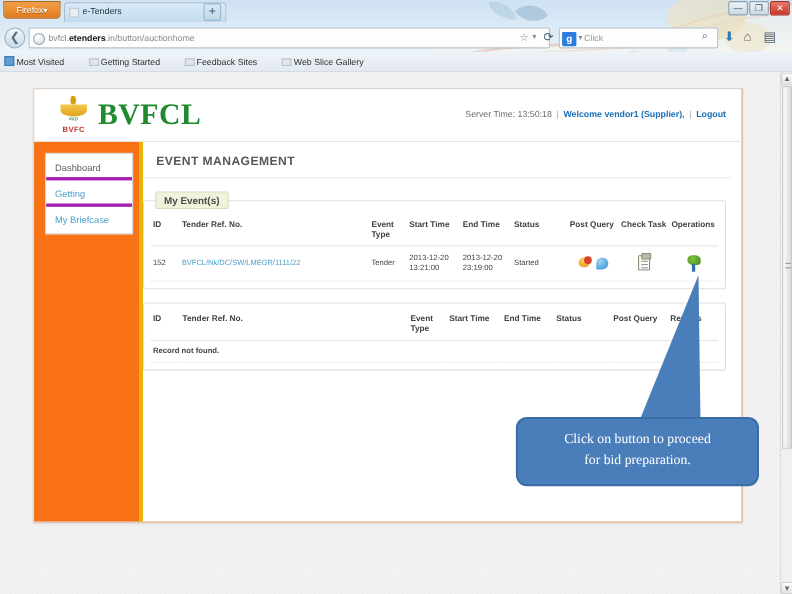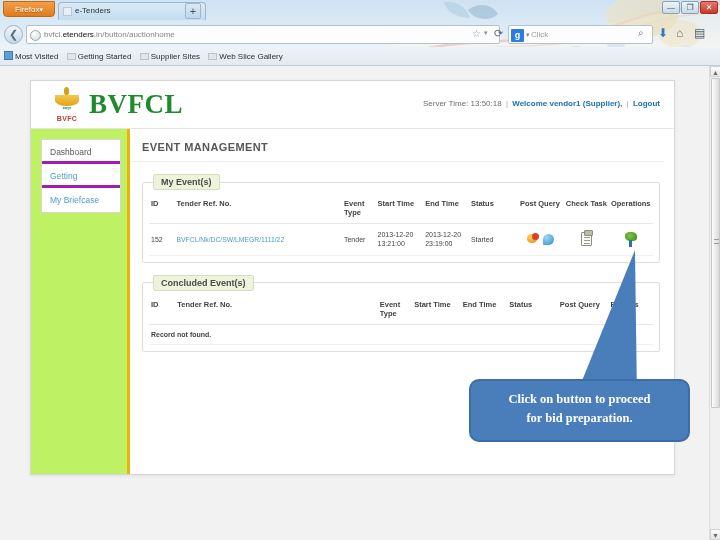--- a/index.html
+++ b/index.html
@@ -66,21 +66,21 @@
     position:absolute; left:26px; top:3px; width:474px; height:19px;
     background:#fdfdfd; border:1px solid #b4c2cc; border-radius:2px;
     font-size:8px; color:#3a3a3a; line-height:18px; padding-left:17px;
     white-space:nowrap; overflow:hidden;
   }
   .urlbar .globe {
     position:absolute; left:3px; top:4px; width:11px; height:11px;
     border:1px solid #9aa6ad; border-radius:50%;
     background:radial-gradient(circle at 35% 30%,#fff,#cfd7dc);
   }
-  .urlbar .dark { color:#111; font-weight:normal;margin-top:20px; }
+  .urlbar .dark { color:#111; font-weight:bold;margin-top:20px; }
   .urlbar .lite { color:#888; }
   .starbtn { position:absolute; left:472px; top:6px; font-size:10px; color:#8b9aa5; }
   .dropcaret { position:absolute; left:484px; top:7px; font-size:7px; color:#7d8c98; }
   .reload { position:absolute; left:494px; top:5px; font-size:11px; color:#4c6071; }
   .searchbar {
     position:absolute; left:508px; top:3px; width:145px; height:19px;
     background:#fdfdfd; border:1px solid #b4c2cc; border-radius:2px;
     font-size:8px; color:#9a9a9a; line-height:18px; padding-left:22px;
   }
   .gicon {
@@ -94,21 +94,21 @@
   .ni-down { left:658px; color:#2f7ab5; }
   .ni-home { left:676px; color:#7a6a52; }
   .ni-page { left:694px; }
 
   .bookmarks {
     position:absolute; left:0; top:47px; width:720px; height:19px;
     background:linear-gradient(to bottom,#eef3f8,#e2e9ef);
     border-bottom:1px solid #c3ccd4;
     font-size:8px; color:#2e2e2e; padding:4px 0 0 4px; white-space:nowrap;
   }
-  .bm { display:inline-block; margin-right:6px; }
+  .bm { display:inline-block; margin-right:20px; }
   .bm .bmicon {
     display:inline-block; width:9px; height:9px; vertical-align:-1px;
     background:#5f9ed4; border:1px solid #3f7bb0; margin-right:2px;
   }
   .bm .folder {
     display:inline-block; width:9px; height:7px; vertical-align:-1px;
     background:#dfe6ec; border:1px solid #b8c3cc; margin-right:2px;
   }
 
   
@@ -144,21 +144,21 @@
     border:1px solid #c8c8c8; border-radius:1px;
   }
   #scrollbar .grip {
     position:absolute; left:2px; top:160px; width:5px; height:5px;
     border-top:1px solid #9a9a9a; border-bottom:1px solid #9a9a9a;
   }
 
   
   #site {
     position:absolute; left:30px; top:14px; width:645px; height:395px;
-    background:#bef264; border:1px solid #d7d7d7;
+    background:#f97316; border:1px solid #d7d7d7;
     box-shadow:0 1px 3px rgba(0,0,0,.08);
   }
   #siteheader {
     position:relative; height:48px; border-bottom:1px solid #e4e4e4;
     background:#ffffff;
   }
   .logo { position:absolute; left:18px; top:6px; width:38px; height:36px; }
   .logo .emblem {
     position:absolute; left:4px; top:0; width:28px; height:24px;
   }
@@ -212,21 +212,21 @@
     position:absolute; left:96px; top:0; right:0; bottom:0;
     background:#fff; border-left:3px solid #eab308;
   }
   .page-title {
     margin:12px 0 0 12px; font-size:11px; font-weight:bold; color:#575757;
     letter-spacing:.4px;
   }
   .title-rule { margin:8px 10px 0 0; border-bottom:1px solid #ececec; }
 
   fieldset.evt {
-    margin:12px 14px 0 12px; border:1px solid #dedfd5; border-radius:2px;
+    margin:12px 14px 0 0; border:1px solid #dedfd5; border-radius:2px;
     padding:4px 6px 6px 6px; background:#fff;
   }
   fieldset.evt legend {
     font-size:9px; font-weight:bold; color:#4a4a4a;
     background:#eef4dc; border:1px solid #d6ddc1; border-radius:2px;
     padding:2px 7px; margin-left:4px;
   }
   table.evt { width:100%; border-collapse:collapse; }
   table.evt th {
     font-size:7.5px; color:#3f3f3f; font-weight:bold; text-align:left;
@@ -278,21 +278,21 @@
     position:absolute; left:1px; top:0; width:12px; height:9px;
     background:radial-gradient(circle at 40% 40%, #7dc242, #3f8a1e);
     border-radius:40% 45% 35% 45%;
   }
   .ic-tree .trunk {
     position:absolute; left:5px; top:8px; width:3px; height:7px;
     background:#2f6fa8;
   }
 
   
-  #annotation { position:absolute; left:0; top:0; width:720px; height:408px; pointer-events:none;font-weight:bold; }
+  #annotation { position:absolute; left:0; top:0; width:720px; height:408px; pointer-events:none; }
   #arrow {
     position:absolute; left:565px; top:250px; width:75px; height:150px;
   }
   #callout {
     position:absolute; left:469px; top:379px; width:221px; height:63px;
     background:#4a7ebb; border:2px solid #3d6da6; border-radius:10px;
     color:#ffffff; font-size:12.5px; line-height:1.5; text-align:center;
     padding-top:9px; font-family:"Liberation Serif", serif;
   }
 </style>
@@ -353,21 +353,21 @@
     </div>
     <div class="magnify">⌕</div>
     <div class="navicon ni-down">⬇</div>
     <div class="navicon ni-home">⌂</div>
     <div class="navicon ni-page">▤</div>
   </div>
 
   <div class="bookmarks">
     <span class="bm"><span class="bmicon"></span><span>Most Visited</span></span>
     <span class="bm"><span class="folder"></span><span>Getting Started</span></span>
-    <span class="bm"><span class="folder"></span><span>Supplier Sites</span></span>
+    <span class="bm"><span class="folder"></span><span>Feedback Sites</span></span>
     <span class="bm"><span class="folder"></span><span>Web Slice Gallery</span></span>
   </div>
 </div>
 
 <div id="viewport">
   <div id="pagebg"></div>
 
   <div id="scrollbar">
     <div class="arrow up">▲</div>
     <div class="thumb">
@@ -451,21 +451,20 @@
                 </td>
                 <td class="ctr">
                   <span class="ic ic-tree"><span class="leafy"></span><span class="trunk"></span></span>
                 </td>
               </tr>
             </tbody>
           </table>
         </fieldset>
 
         <fieldset class="evt">
-          <legend>Concluded Event(s)</legend>
           <table class="evt">
             <thead>
               <tr>
                 <th style="width:26px">ID</th>
                 <th style="width:200px">Tender Ref. No.</th>
                 <th style="width:34px; white-space:normal;">Event Type</th>
                 <th style="width:48px">Start Time</th>
                 <th style="width:46px">End Time</th>
                 <th style="width:50px">Status</th>
                 <th style="width:50px">Post Query</th>

